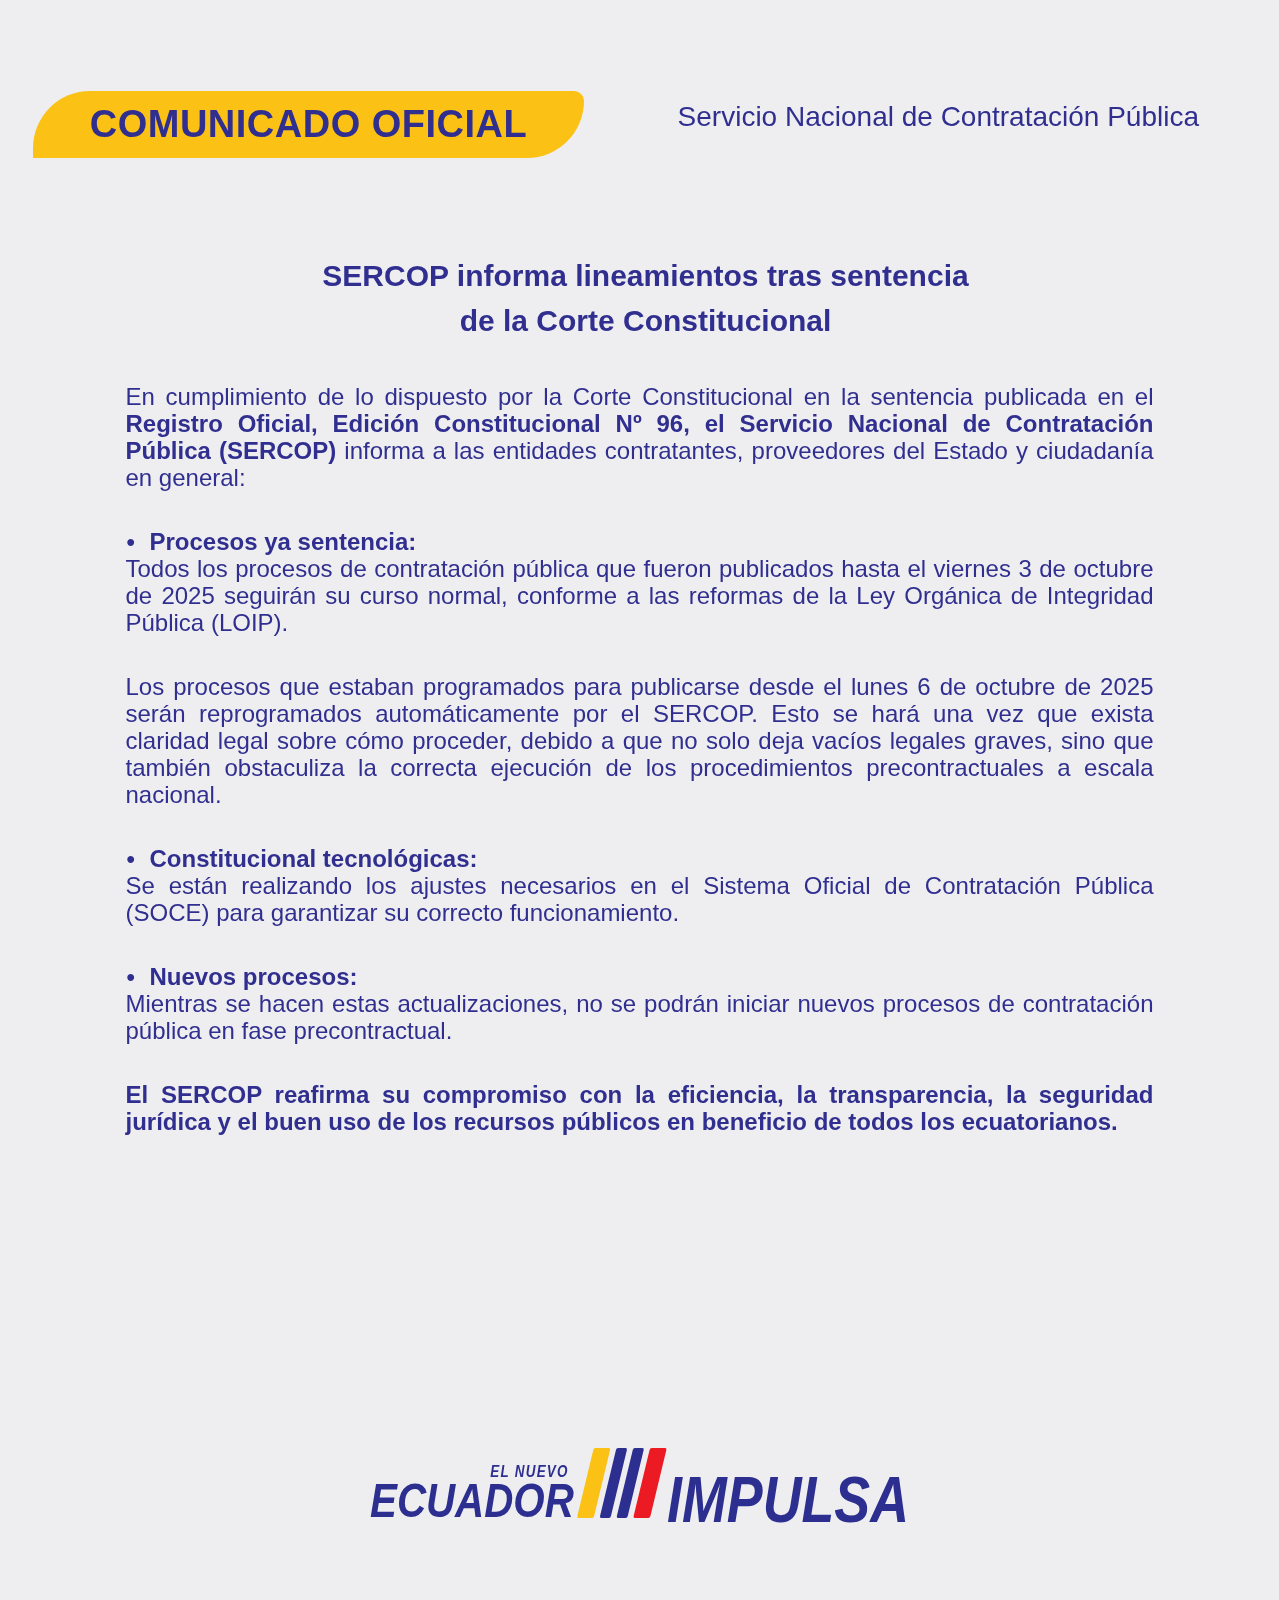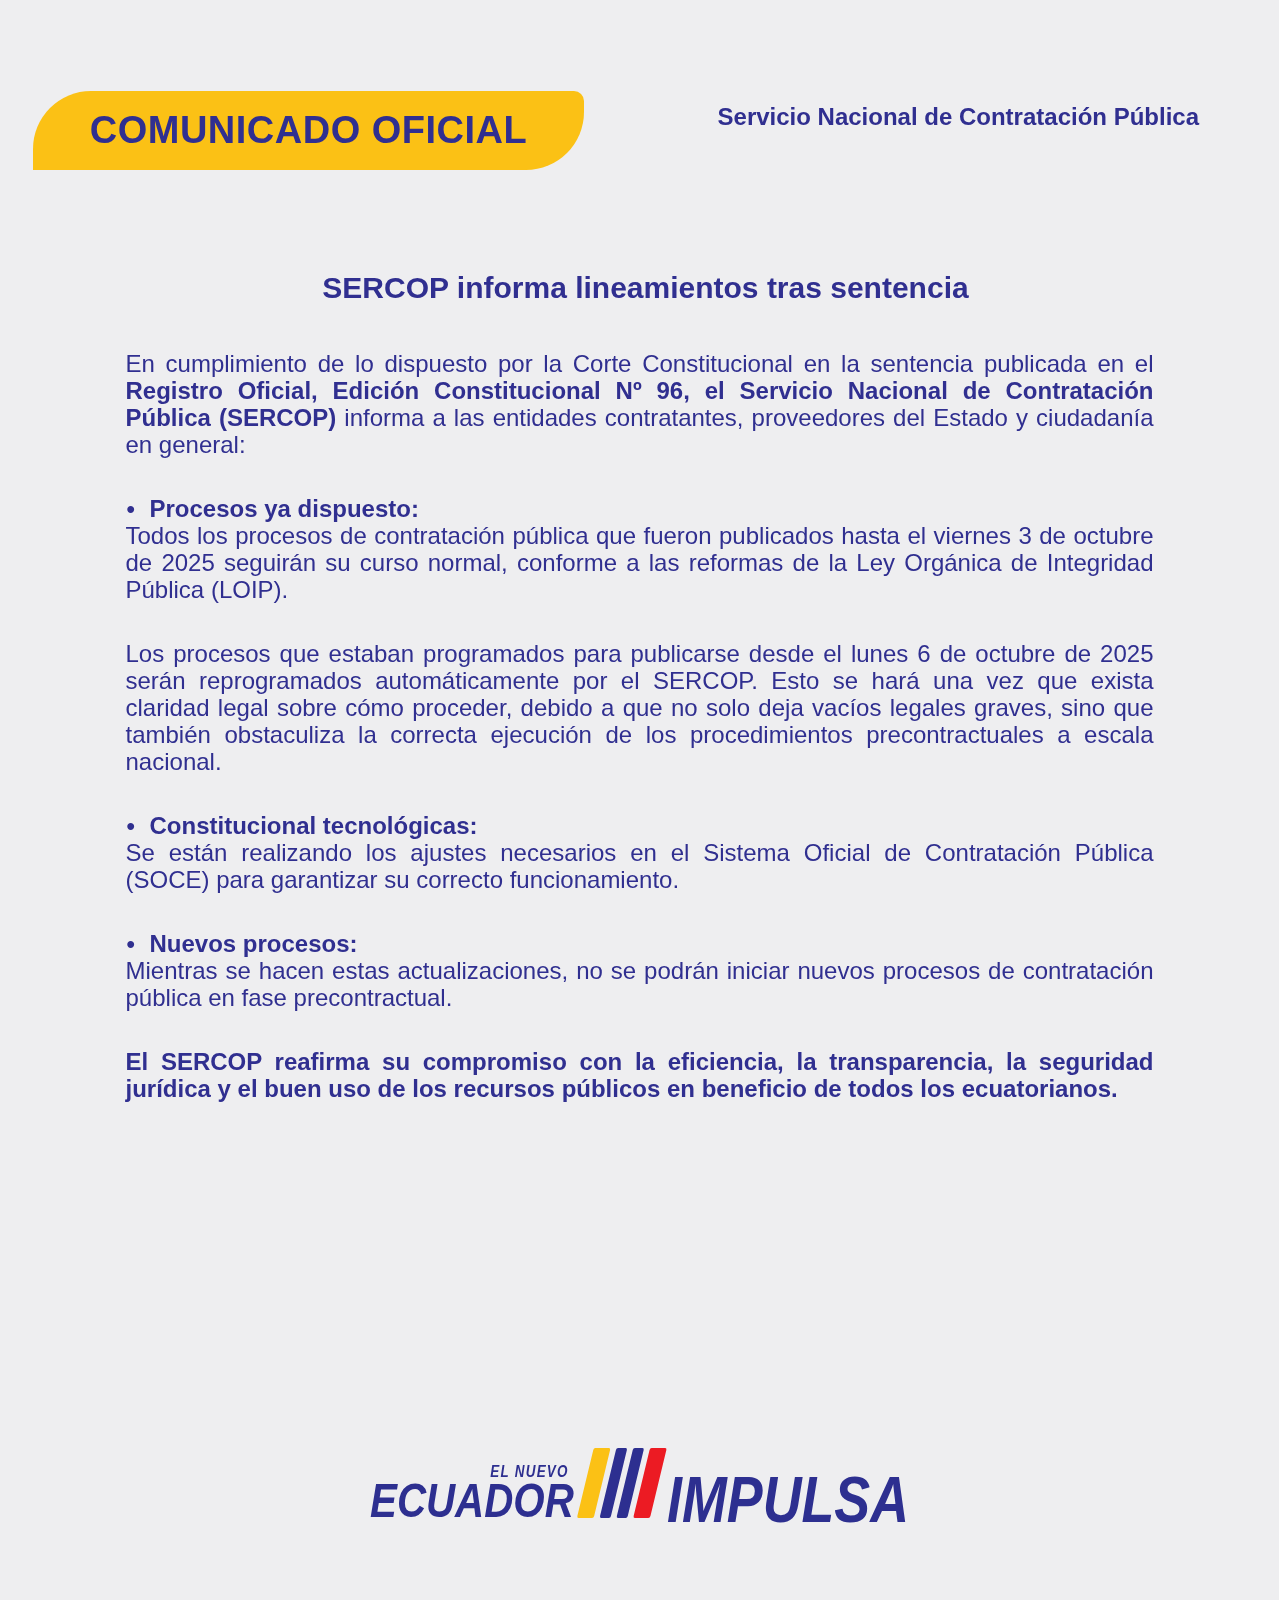--- a/index.html
+++ b/index.html
@@ -16,33 +16,33 @@
     overflow:hidden;
   }
 
   
   .header-row {
     display:flex; justify-content:space-between; align-items:flex-start;
     padding-top:91px;
   }
   .badge {
     margin-left:33px;
-    width:551px; height:79px;
+    width:551px; height:67px;
     background:#FBC115;
     border-radius:58px 10px 58px 0;
     display:flex; align-items:center; justify-content:center;
   }
   .badge-label {
     font-size:38px; font-weight:bold; letter-spacing:.5px;
     color:#302F90;
   }
   .org-block {
     margin-right:80px; margin-top:8px;
     text-align:right;
-    font-weight:bold; font-size:24px; line-height:35px;
+    font-weight:normal; font-size:28px; line-height:35px;
   }
 
   
   .doc-title {
     margin-top:95px;
     text-align:center;
     font-weight:bold; font-size:30px; line-height:45px;padding-left:12px;
   }
 
   
@@ -85,28 +85,29 @@
     <div class="badge" style="background-color: rgb(251, 193, 21);">
       <span class="badge-label">COMUNICADO OFICIAL</span>
     </div>
     <div class="org-block">
       <div>Servicio Nacional de Contratación Pública</div>
     </div>
   </div>
 
   <div class="doc-title">
     <div>SERCOP informa lineamientos tras sentencia</div>
+    <div>de la Corte Constitucional</div>
   </div>
 
   <div class="content">
 
     <p class="intro"><span>En cumplimiento de lo dispuesto por la Corte Constitucional en la sentencia publicada en el </span><span class="b">Registro Oficial, Edición Constitucional Nº 96, el Servicio Nacional de Contratación Pública (SERCOP)</span><span> informa a las entidades contratantes, proveedores del Estado y ciudadanía en general:</span></p>
 
     <div class="section">
-      <div class="sec-head"><span class="marker">•</span><span>Procesos ya dispuesto:</span></div>
+      <div class="sec-head"><span class="marker">•</span><span>Procesos ya sentencia:</span></div>
       <div class="sec-body">Todos los procesos de contratación pública que fueron publicados hasta el viernes 3 de octubre de 2025 seguirán su curso normal, conforme a las reformas de la Ley Orgánica de Integridad Pública (LOIP).</div>
     </div>
 
     <div class="section">
       <div class="sec-body">Los procesos que estaban programados para publicarse desde el lunes 6 de octubre de 2025 serán reprogramados automáticamente por el SERCOP. Esto se hará una vez que exista claridad legal sobre cómo proceder, debido a que no solo deja vacíos legales graves, sino que también obstaculiza la correcta ejecución de los procedimientos precontractuales a escala nacional.</div>
     </div>
 
     <div class="section">
       <div class="sec-head"><span class="marker">•</span><span>Constitucional tecnológicas:</span></div>
       <div class="sec-body">Se están realizando los ajustes necesarios en el Sistema Oficial de Contratación Pública (SOCE) para garantizar su correcto funcionamiento.</div>

